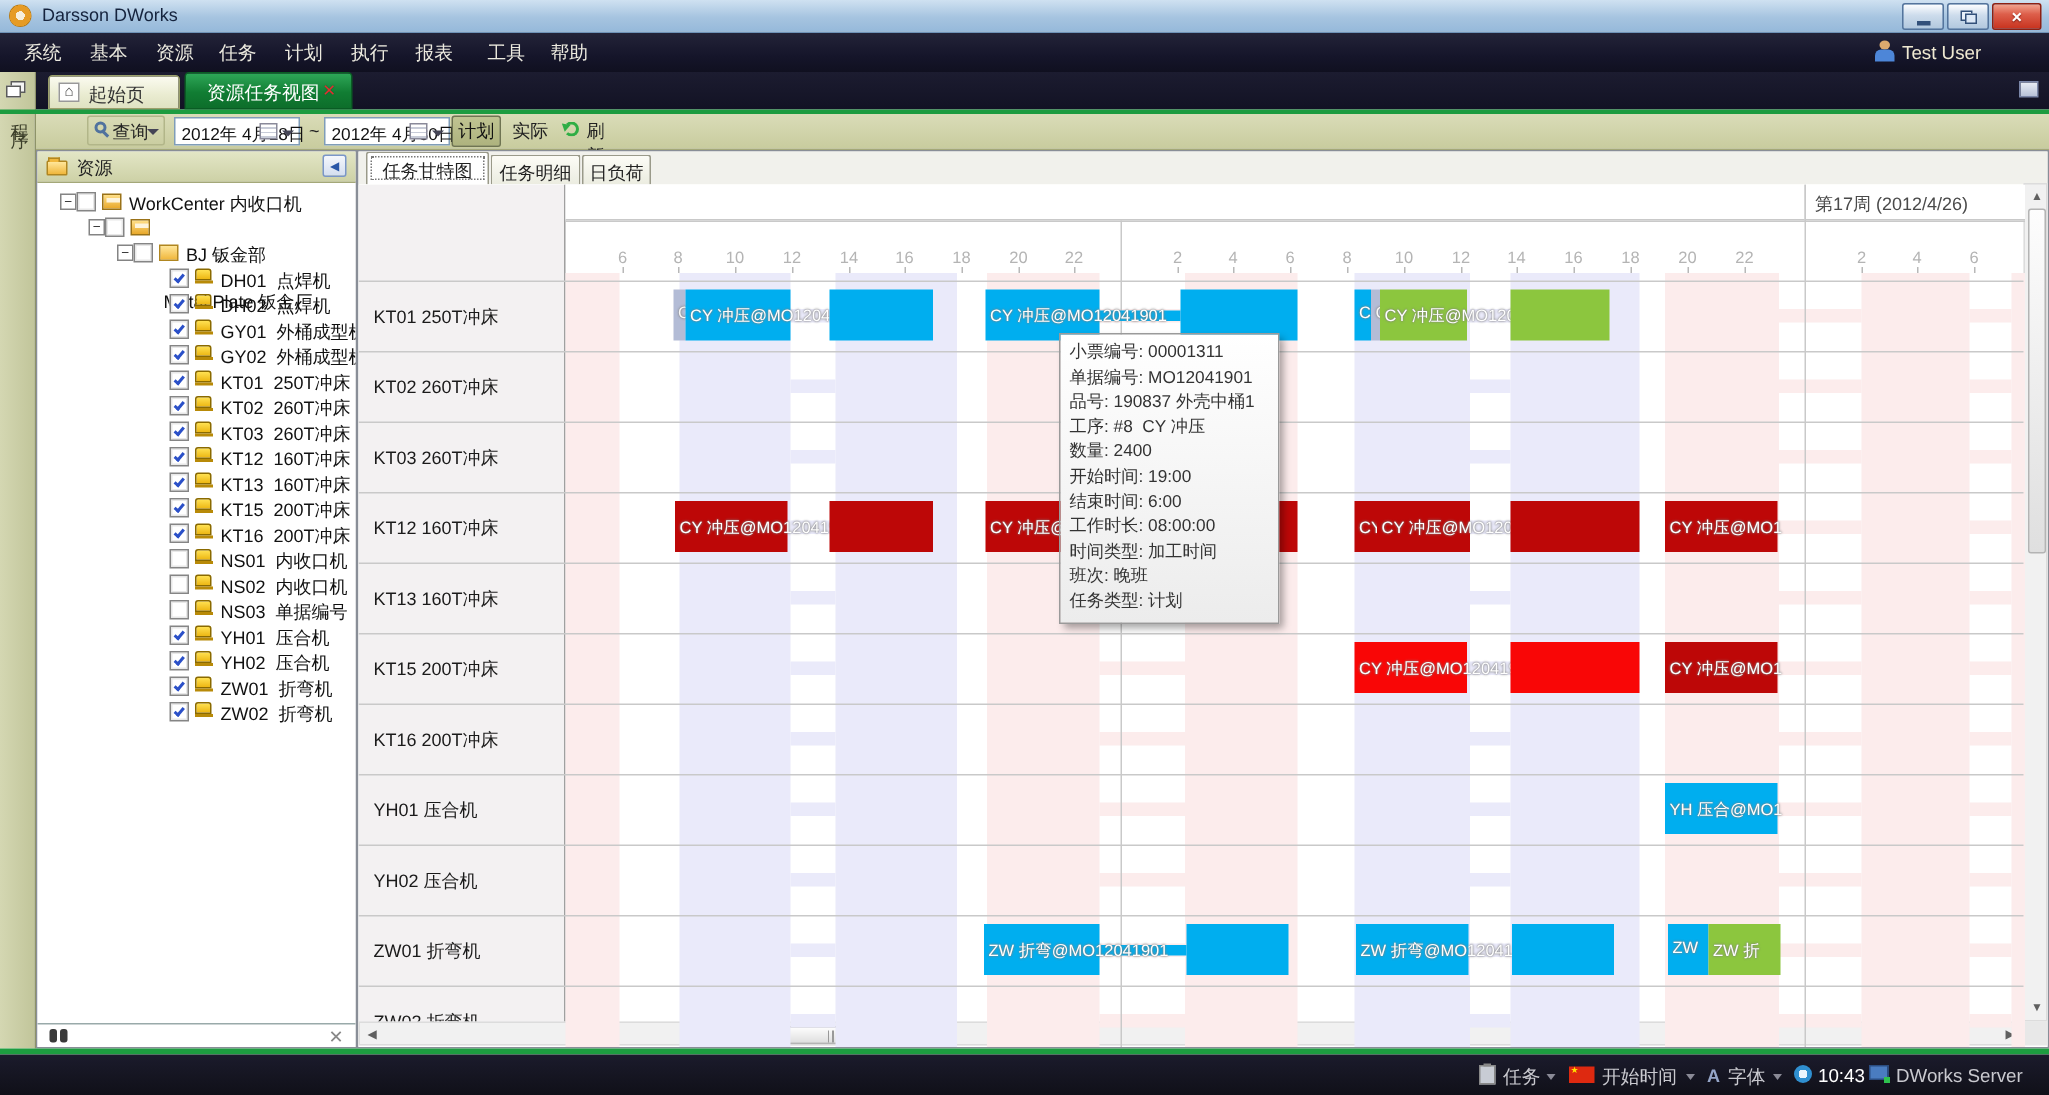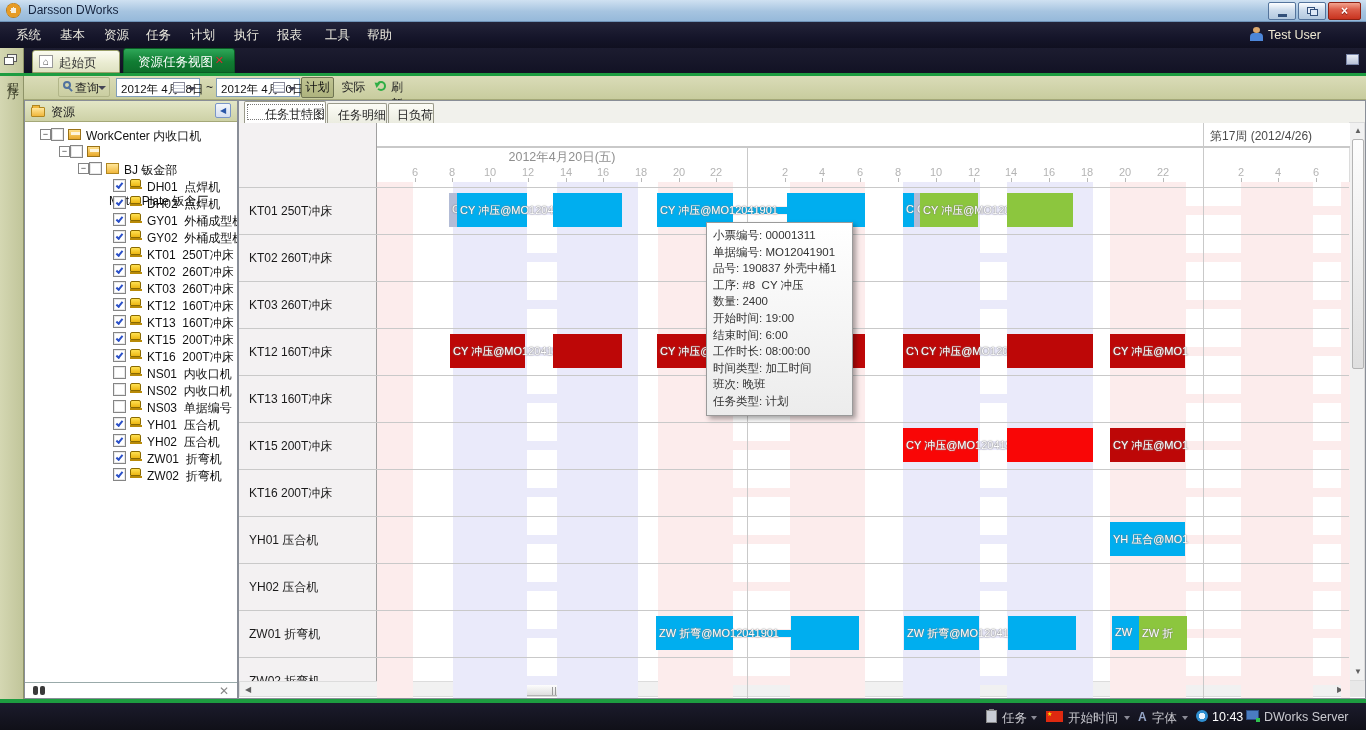--- a/index.html
+++ b/index.html
@@ -88,21 +88,21 @@
   
   #panel-search{position:absolute;left:0;top:581px;width:212px;height:16px;background:#fff;border-top:1px solid #9aa;}
   .binoc{position:absolute;left:8px;top:3px;width:12px;height:9px;}
   .binoc::before,.binoc::after{content:'';position:absolute;top:0;width:5px;height:9px;background:#3a3a3a;border-radius:2px;}
   .binoc::before{left:0;} .binoc::after{right:0;}
   #panel-search .closex{position:absolute;right:8px;top:1px;color:#888;font-weight:bold;font-size:12px;}
 
   
   #main{left:238px;top:100px;width:1128px;height:599px;background:#fff;border:1px solid #898e97;}
   #subtabs{position:absolute;left:0;top:0;width:1126px;height:22px;background:#f1f1ec;}
-  .subtab{position:absolute;top:2px;height:20px;font-size:12px;color:#222;background:linear-gradient(#fcfcf6,#ebece0);border:1px solid #9a9a8a;border-bottom:none;border-radius:2px 2px 0 0;text-align:right;}
+  .subtab{position:absolute;top:2px;height:20px;font-size:12px;color:#222;background:linear-gradient(#fcfcf6,#ebece0);border:1px solid #9a9a8a;border-bottom:none;border-radius:2px 2px 0 0;text-align:center;}
   .subtab.active{top:0;height:22px;background:#fff;outline:1px dotted #777;outline-offset:-4px;}
   .subtab .lbl{display:block;margin-top:3px;}
   .subtab.active .lbl{margin-top:4px;}
 
   
   #gantt{position:absolute;left:0;top:22px;width:1126px;height:575px;background:#fff;overflow:hidden;}
   #gantt-labelcol{position:absolute;left:0;top:0;width:138px;height:559px;background:#f3f1f2;border-right:1px solid #a0a0a0;}
   .g-rowlabel{position:absolute;left:0;width:137px;height:47px;font-size:12px;color:#1a1a1a;}
   .g-rowlabel span{position:absolute;left:10px;top:16px;white-space:pre;}
   .g-hline{position:absolute;left:0;width:1110px;height:1px;background:#c9c9c9;z-index:6;}
@@ -495,21 +495,20 @@
           </div>
           <div class="g-rowlabel" style="top: 534px;">
             <span>ZW02 折弯机</span>
           </div>
         </div>
         <div class="week-cell" style="left: 138px; width: 826px;"></div>
         <div class="week-cell" style="left: 964px; width: 147px; border-left: 1px solid rgb(201, 201, 201);">
           <span class="lbl">第17周 (2012/4/26)</span>
         </div>
         <div class="day-row-line" style="left: 138px; top: 24px; width: 973px;"></div>
-        <div class="day-label" style="left: 138px; width: 370px;">2012年4月20日(五)</div>
         <div class="day-label" style="left: 964px; width: 147px;"></div>
         <div class="tick-label" style="left: 166px;">6</div>
         <div class="tick-mark" style="left: 176px;"></div>
         <div class="tick-label" style="left: 203px;">8</div>
         <div class="tick-mark" style="left: 213px;"></div>
         <div class="tick-label" style="left: 241px;">10</div>
         <div class="tick-mark" style="left: 251px;"></div>
         <div class="tick-label" style="left: 279px;">12</div>
         <div class="tick-mark" style="left: 289px;"></div>
         <div class="tick-label" style="left: 317px;">14</div>

